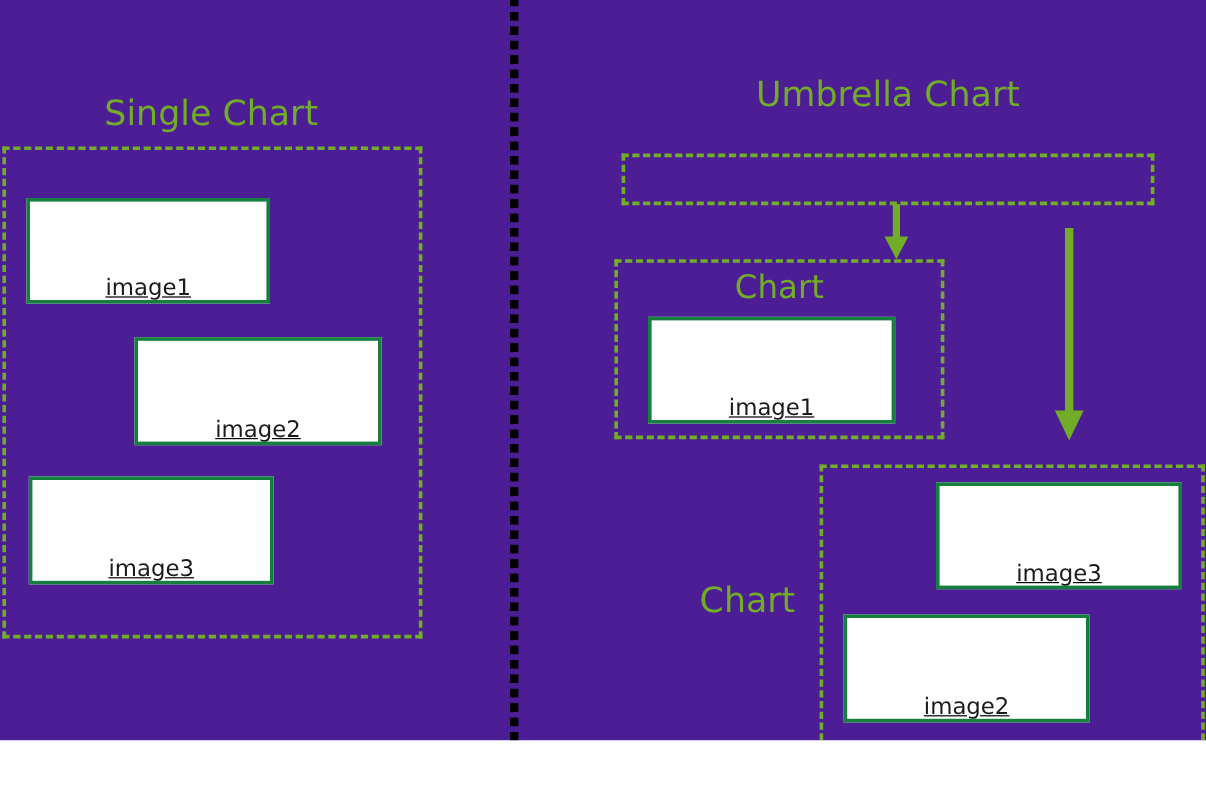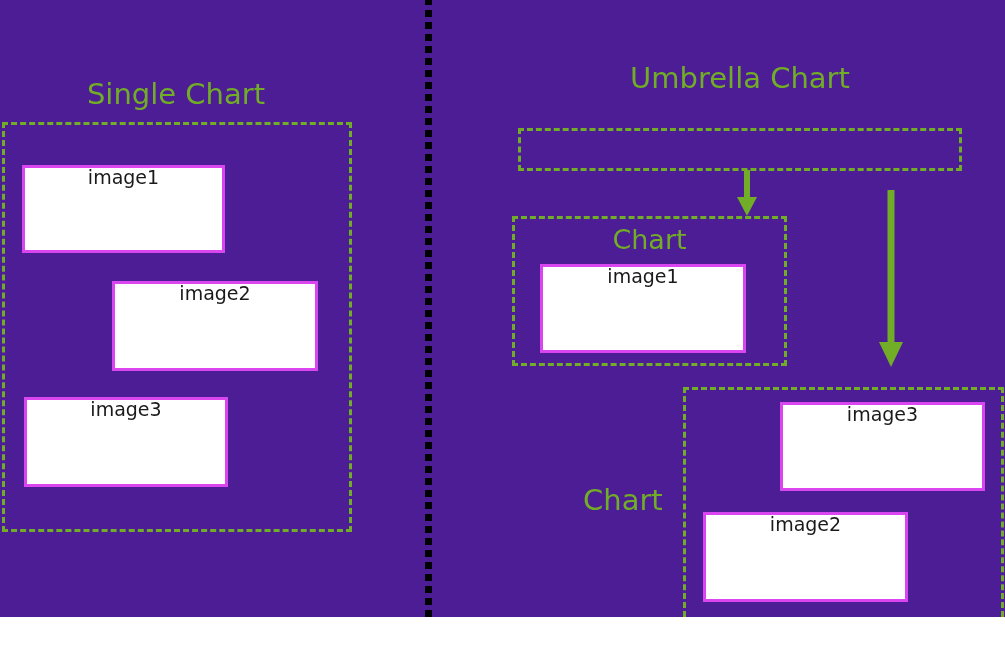--- a/index.html
+++ b/index.html
@@ -78,26 +78,27 @@
     font-size: 29px;
     line-height: 1;
     white-space: nowrap;
     left: 583px;
     top: 486px;
   }
 
   
   .image-box {
     position: absolute;
-    border: 3px solid #d946ef;
+    border: 3px solid #15803d;
     box-sizing: border-box;
     background: #ffffff;
     display: flex;
-    align-items: flex-start;
+    align-items: flex-end;
     justify-content: center;
+    text-decoration: underline;
   }
   .image-box > span {
     color: #1a1a1a;
     font-size: 19px;
     line-height: 1;
     white-space: nowrap;
   }
 
   
   #img-s1 { left: 22px;  top: 165px; width: 203px; height: 88px; }

